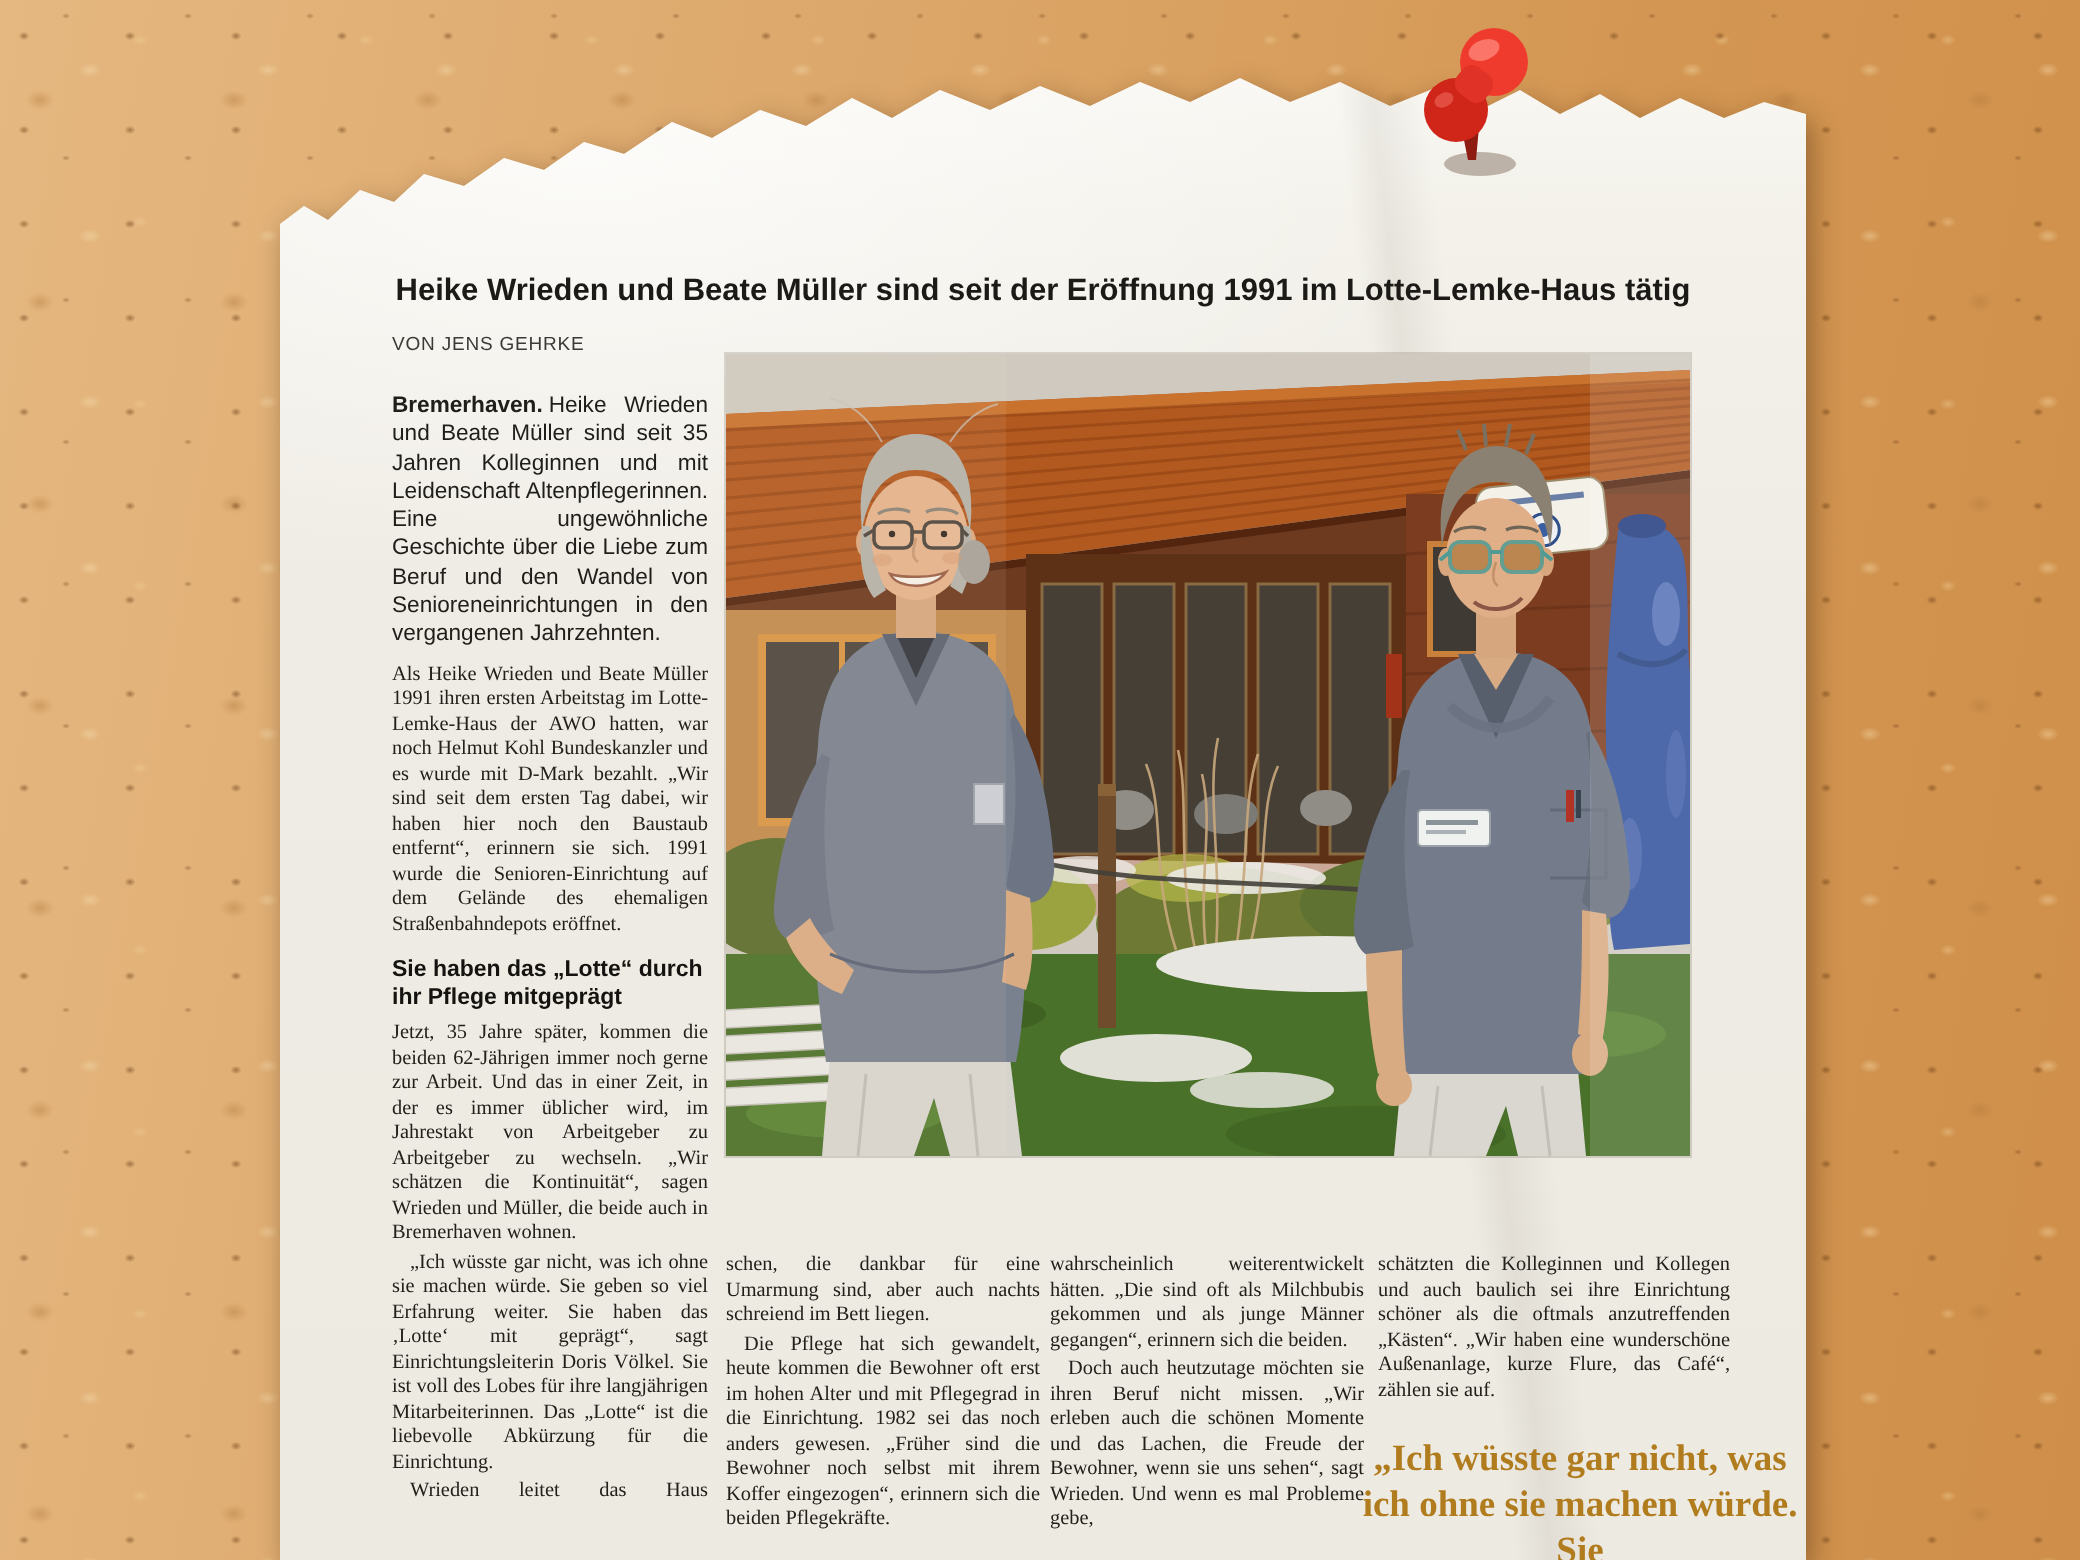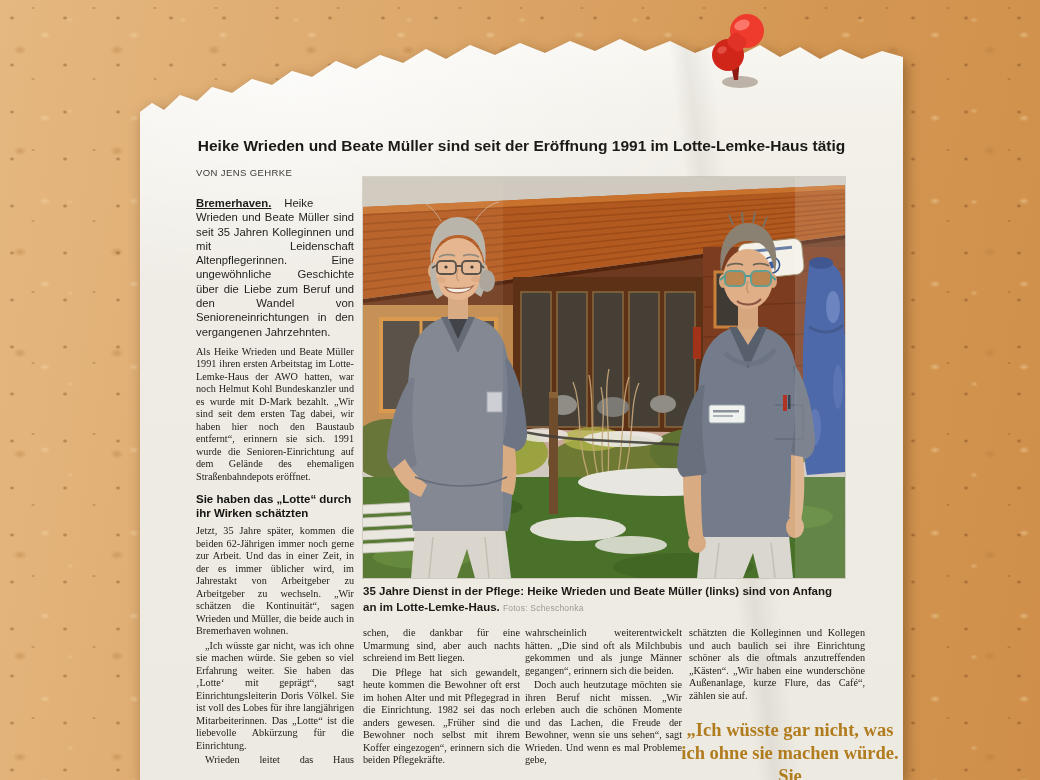--- a/index.html
+++ b/index.html
@@ -24,21 +24,21 @@
   .headline{position:absolute;left:40px;right:40px;top:82px;text-align:center;
     font-family:"Liberation Serif",serif;font-weight:bold;font-size:45px;line-height:48px;
     letter-spacing:-1px;color:#15130f;}
   .subhead{position:absolute;left:40px;right:40px;top:137px;text-align:center;
     font-weight:bold;font-size:15.5px;color:#1c1a17;}
   .byline{position:absolute;left:56px;top:167px;font-size:9.5px;letter-spacing:.4px;color:#3c3a36;}
 
   .colL{position:absolute;left:56px;top:196px;width:158px;height:584px;overflow:hidden;}
   .lede{font-family:"Liberation Sans",sans-serif;font-size:11.3px;line-height:14.3px;
     text-align:justify;margin:0 0 7px 0;color:#201e1a;}
-  .lede b{margin-right:13px;text-decoration:underline;}
+  .lede b{margin-right:3px;}
   .body-text{font-family:"Liberation Serif",serif;font-size:10.2px;line-height:12.5px;
     text-align:justify;hyphens:auto;-webkit-hyphens:auto;margin:0 0 2px 0;color:#23201c;}
   .indent{text-indent:9px;}
   .cutline{text-align-last:justify;}
   .crosshead{font-family:"Liberation Sans",sans-serif;font-weight:bold;font-size:11.5px;
     line-height:14px;margin:9px 0 5px 0;color:#15130f;}
 
   .photo{position:absolute;left:223px;top:177px;width:482px;height:401px;overflow:hidden;
     outline:1px solid rgba(120,110,95,.25);}
   .photo svg{display:block;width:100%;height:100%;}
@@ -61,21 +61,21 @@
 <div class="board">
   <div class="paper-wrap">
     <div class="paper">
 
       <div class="subhead">Heike Wrieden und Beate Müller sind seit der Eröffnung 1991 im Lotte-Lemke-Haus tätig</div>
       <div class="byline">VON JENS GEHRKE</div>
 
       <div class="colL">
         <p class="lede"><b>Bremerhaven.</b><span>Heike Wrieden und Beate Müller sind seit 35 Jahren Kolleginnen und mit Leidenschaft Altenpflegerinnen. Eine ungewöhnliche Geschichte über die Liebe zum Beruf und den Wandel von Senioreneinrichtungen in den vergangenen Jahrzehnten.</span></p>
         <p class="body-text">Als Heike Wrieden und Beate Müller 1991 ihren ersten Arbeitstag im Lotte-Lemke-Haus der AWO hatten, war noch Helmut Kohl Bundeskanzler und es wurde mit D-Mark bezahlt. „Wir sind seit dem ersten Tag dabei, wir haben hier noch den Baustaub entfernt“, erinnern sie sich. 1991 wurde die Senioren-Einrichtung auf dem Gelände des ehemaligen Straßenbahndepots eröffnet.</p>
-        <h3 class="crosshead">Sie haben das „Lotte“ durch ihr Wirken schätzten</h3>
+        <h3 class="crosshead">Sie haben das „Lotte“ durch ihr Pflege mitgeprägt</h3>
         <p class="body-text">Jetzt, 35 Jahre später, kommen die beiden 62-Jährigen immer noch gerne zur Arbeit. Und das in einer Zeit, in der es immer üblicher wird, im Jahrestakt von Arbeitgeber zu Arbeitgeber zu wechseln. „Wir schätzen die Kontinuität“, sagen Wrieden und Müller, die beide auch in Bremerhaven wohnen.</p>
         <p class="body-text indent">„Ich wüsste gar nicht, was ich ohne sie machen würde. Sie geben so viel Erfahrung weiter. Sie haben das ‚Lotte‘ mit geprägt“, sagt Einrichtungsleiterin Doris Völkel. Sie ist voll des Lobes für ihre langjährigen Mitarbeiterinnen. Das „Lotte“ ist die liebevolle Abkürzung für die Einrichtung.</p>
         <p class="body-text indent cutline">Wrieden leitet das Haus</p>
       </div>
 
       <div class="photo">
         <svg viewBox="0 0 482 401" preserveAspectRatio="none">
 
           <rect x="0" y="0" width="482" height="401" fill="#cfc9bf"></rect>
 
@@ -240,21 +240,20 @@
             <path d="M364,89 C368,86 376,86 380,88 M390,88 C394,86 402,86 406,89" stroke="#6f6557" stroke-width="1.6" fill="none"></path>
             <path d="M385,104 C383,110 383,114 386,116" stroke="#c49068" stroke-width="1.3" fill="none"></path>
             <path d="M374,124 C380,129 392,129 398,122" stroke="#8a5544" stroke-width="2" fill="none"></path>
           </g>
 
           <rect x="432" y="0" width="50" height="401" fill="#ffffff" opacity=".14"></rect>
           <rect x="0" y="0" width="140" height="401" fill="#ffe9c8" opacity=".08"></rect>
         </svg>
       </div>
 
-      <div class="caption"><span>35 Jahre Dienst in der Pflege: Heike Wrieden und Beate Müller (links) sind von Anfang an im Lotte-Lemke-Haus.</span> <span class="credit">Fotos: Scheschonka</span></div>
 
       <div class="bcol bcol-1">
         <p class="body-text">schen, die dankbar für eine Umarmung sind, aber auch nachts schreiend im Bett liegen.</p>
         <p class="body-text indent">Die Pflege hat sich gewandelt, heute kommen die Bewohner oft erst im hohen Alter und mit Pflegegrad in die Einrichtung. 1982 sei das noch anders gewesen. „Früher sind die Bewohner noch selbst mit ihrem Koffer eingezogen“, erinnern sich die beiden Pflegekräfte.</p>
       </div>
       <div class="bcol bcol-2">
         <p class="body-text">wahrscheinlich weiterentwickelt hätten. „Die sind oft als Milchbubis gekommen und als junge Männer gegangen“, erinnern sich die beiden.</p>
         <p class="body-text indent">Doch auch heutzutage möchten sie ihren Beruf nicht missen. „Wir erleben auch die schönen Momente und das Lachen, die Freude der Bewohner, wenn sie uns sehen“, sagt Wrieden. Und wenn es mal Probleme gebe,</p>
       </div>
       <div class="bcol bcol-3">

